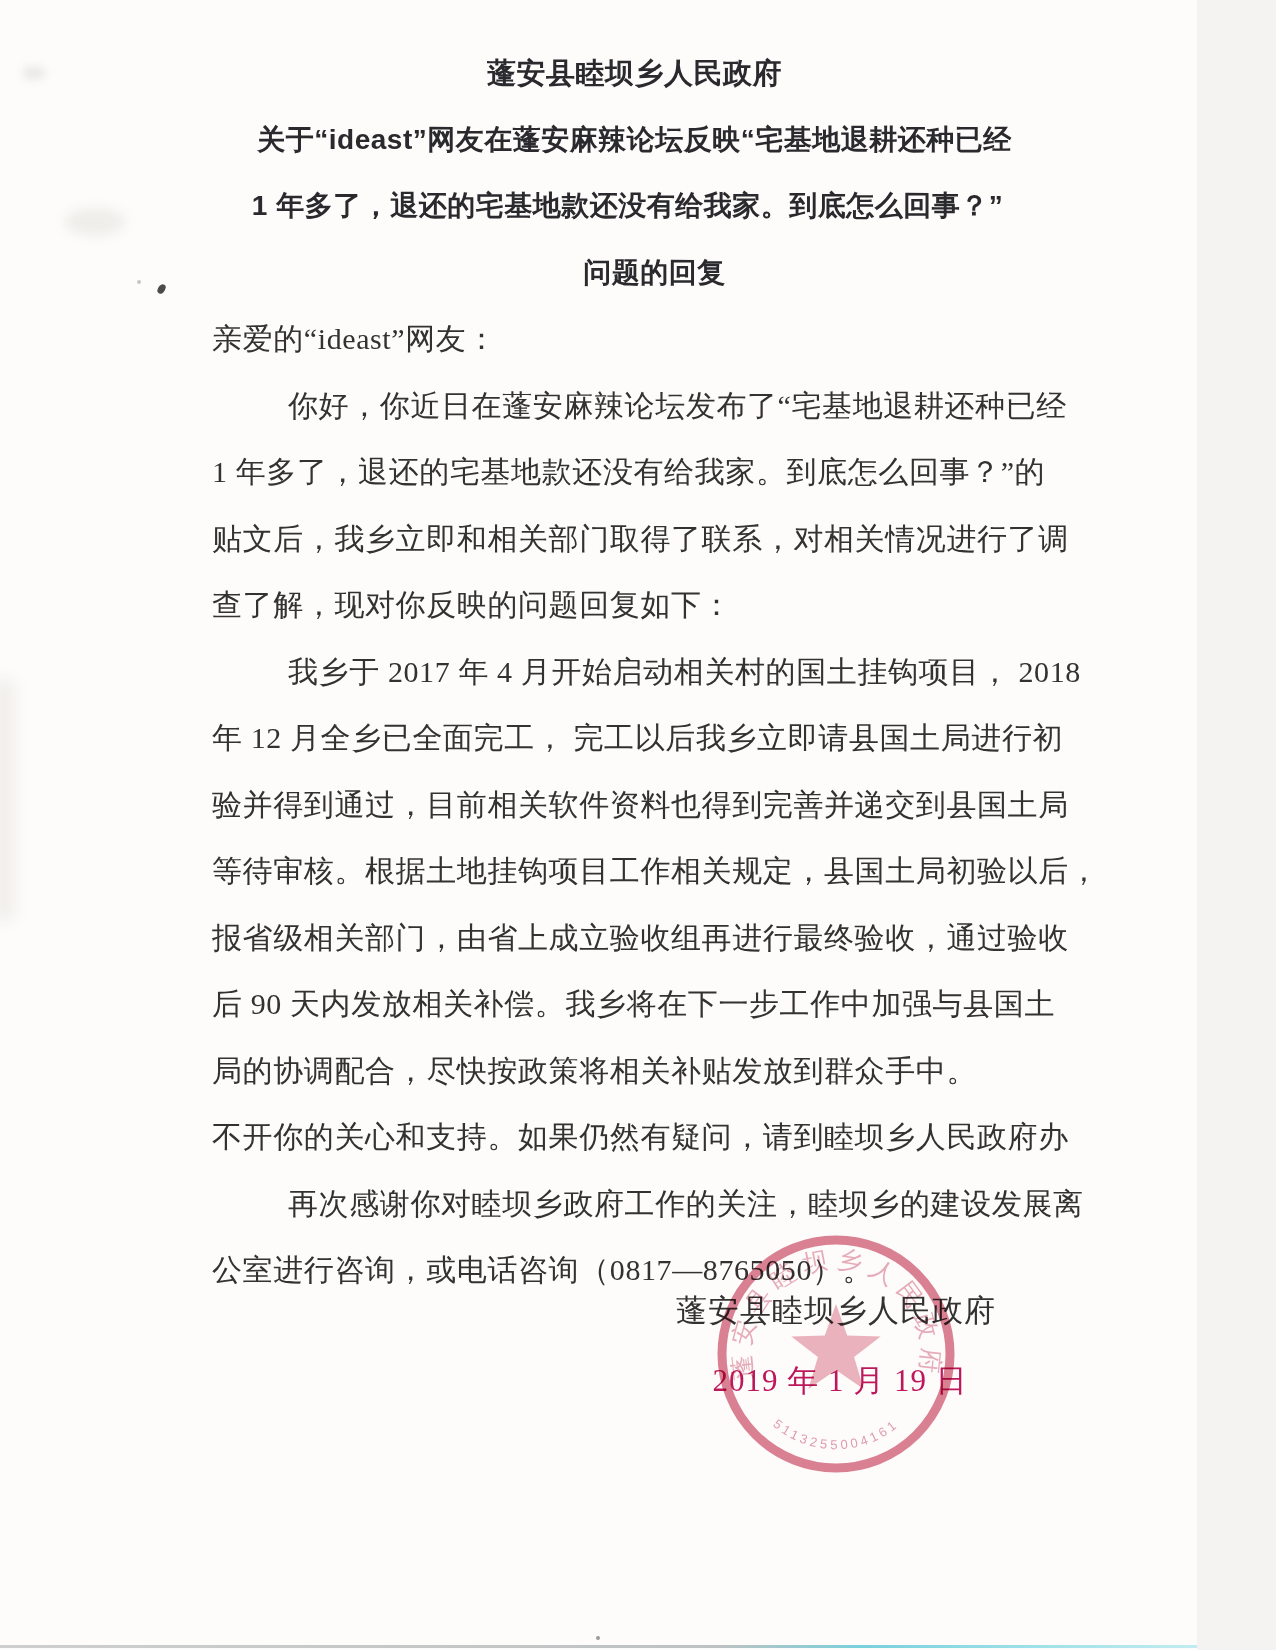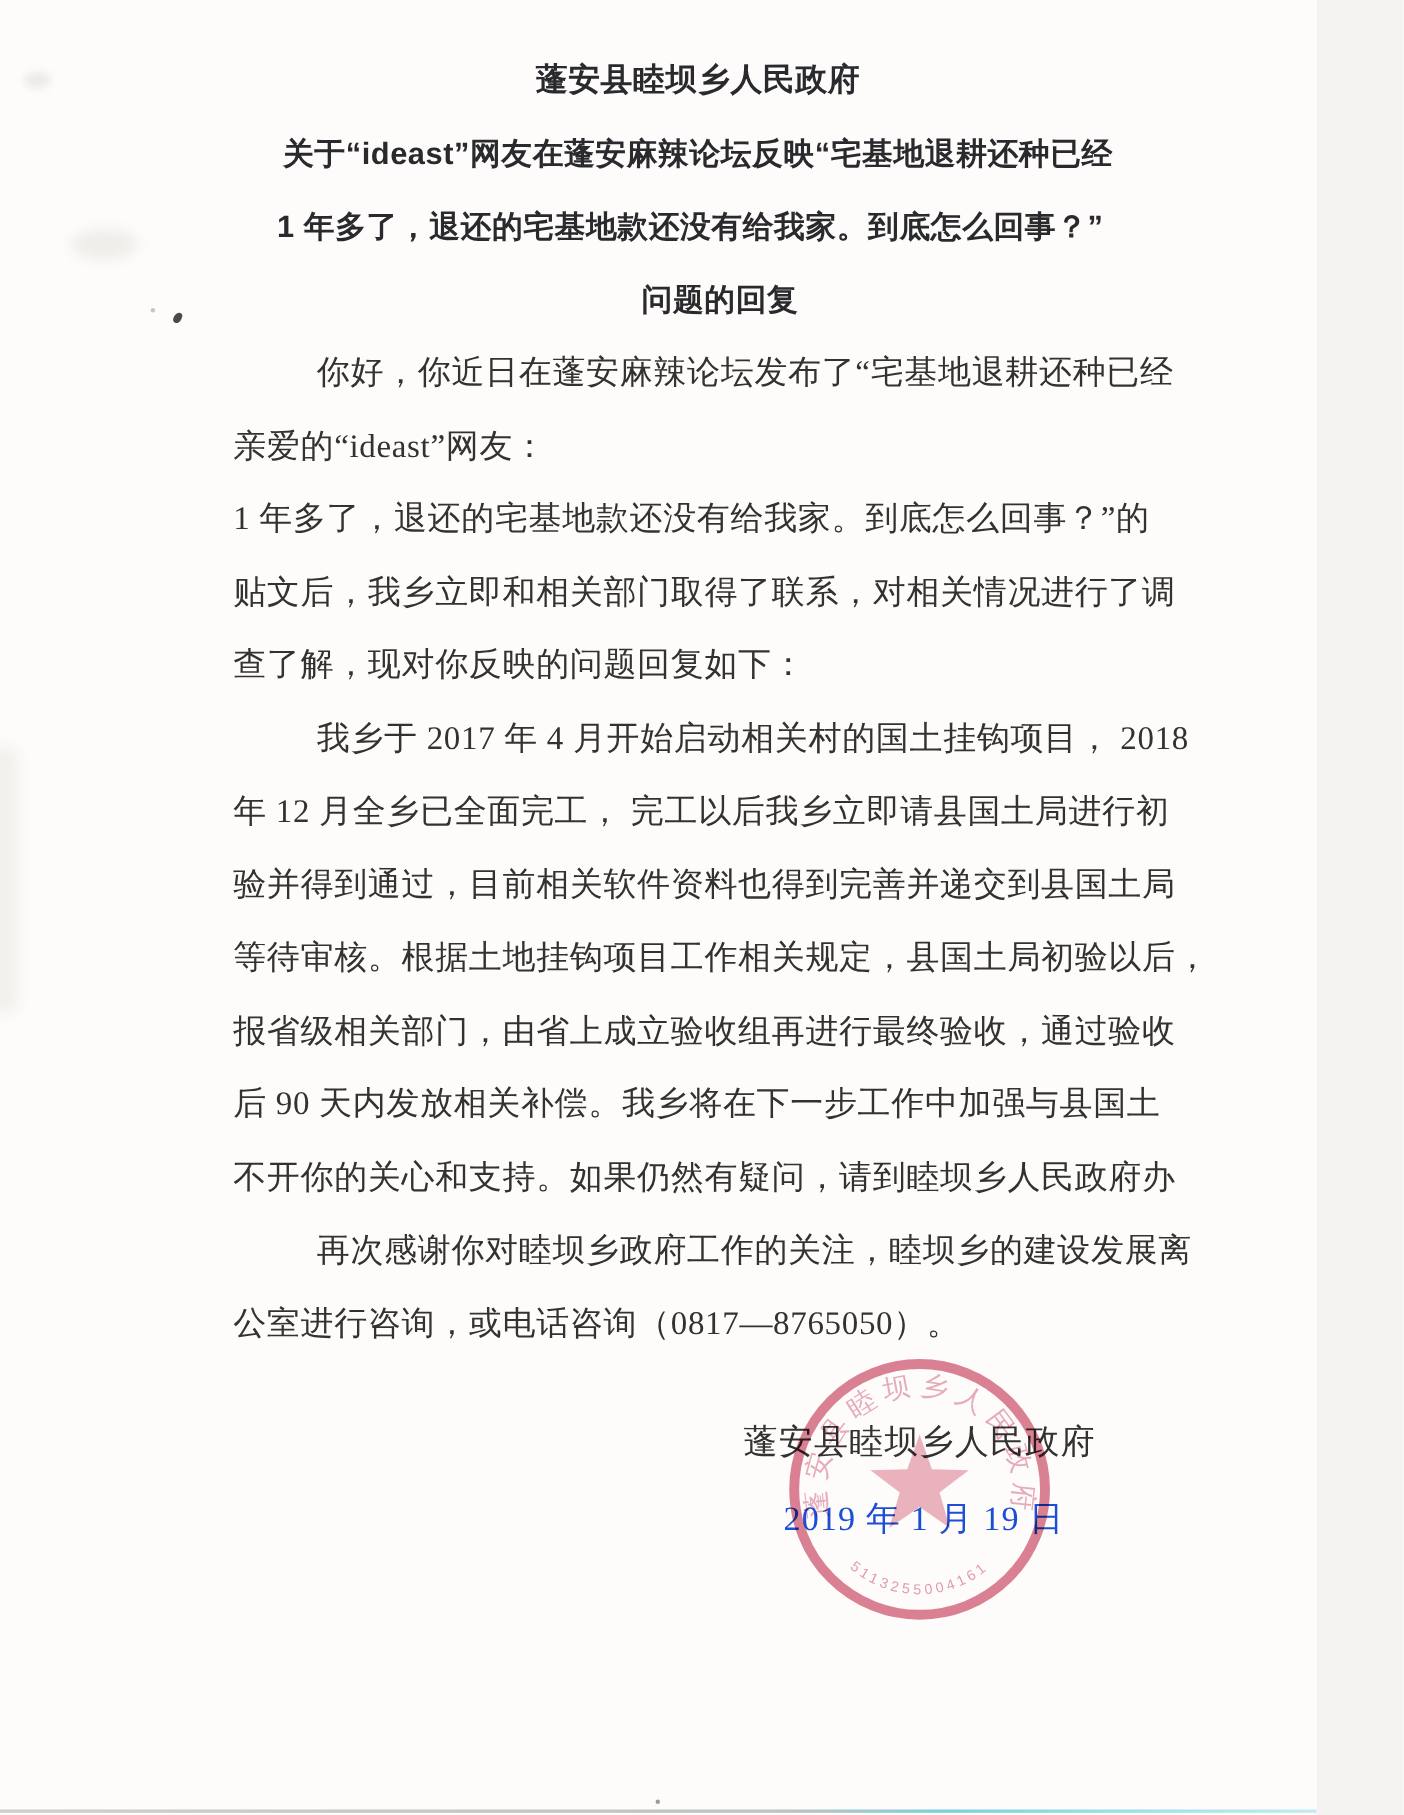--- a/index.html
+++ b/index.html
@@ -29,21 +29,21 @@
   .indent{text-indent:76px;}
   
   .sig{
     position:absolute;left:676px;top:1291px;width:320px;text-align:center;
     font-family:"Liberation Serif","DejaVu Serif",serif;
     font-size:31px;line-height:40px;letter-spacing:1px;color:#343230;white-space:nowrap;
   }
   .date{
     position:absolute;left:690px;top:1361px;width:300px;text-align:center;
     font-family:"Liberation Serif","DejaVu Serif",serif;
-    font-size:31px;line-height:40px;letter-spacing:1px;color:#1d4ed8;white-space:nowrap;
+    font-size:31px;line-height:40px;letter-spacing:1px;color:#be185d;white-space:nowrap;
   }
   
   .seal{
     position:absolute;left:712px;top:1230px;width:248px;height:248px;
     mix-blend-mode:multiply;opacity:.88;
   }
   
   .ink-dot{
     position:absolute;left:158px;top:284px;width:7px;height:10px;
     background:#4c4a48;border-radius:60% 40% 55% 45%;transform:rotate(24deg);
@@ -79,33 +79,34 @@
 <body>
 
 <div class="page">
 
   <div class="content">
     <div class="h-line h-title">蓬安县睦坝乡人民政府</div>
     <div class="h-line">关于“ideast”网友在蓬安麻辣论坛反映“宅基地退耕还种已经</div>
     <div class="h-line h-sub2">1 年多了，退还的宅基地款还没有给我家。到底怎么回事？”</div>
     <div class="h-line h-reply">问题的回复</div>
 
+    <div class="line">亲爱的“ideast”网友：</div>
+
     <div class="line indent">你好，你近日在蓬安麻辣论坛发布了“宅基地退耕还种已经</div>
-
-    <div class="line">亲爱的“ideast”网友：</div>
     <div class="line">1 年多了，退还的宅基地款还没有给我家。到底怎么回事？”的</div>
     <div class="line">贴文后，我乡立即和相关部门取得了联系，对相关情况进行了调</div>
     <div class="line">查了解，现对你反映的问题回复如下：</div>
 
     <div class="line indent">我乡于 2017 年 4 月开始启动相关村的国土挂钩项目， 2018</div>
     <div class="line">年 12 月全乡已全面完工， 完工以后我乡立即请县国土局进行初</div>
     <div class="line">验并得到通过，目前相关软件资料也得到完善并递交到县国土局</div>
     <div class="line">等待审核。根据土地挂钩项目工作相关规定，县国土局初验以后，</div>
     <div class="line">报省级相关部门，由省上成立验收组再进行最终验收，通过验收</div>
     <div class="line">后 90 天内发放相关补偿。我乡将在下一步工作中加强与县国土</div>
+    <div class="line">局的协调配合，尽快按政策将相关补贴发放到群众手中。</div>
 
     <div class="line">不开你的关心和支持。如果仍然有疑问，请到睦坝乡人民政府办</div>
     <div class="line indent">再次感谢你对睦坝乡政府工作的关注，睦坝乡的建设发展离</div>
     <div class="line">公室进行咨询，或电话咨询（0817—8765050）。</div>
   </div>
 
   <div class="sig">蓬安县睦坝乡人民政府</div>
   <div class="date">2019 年 1 月 19 日</div>
 
   <svg class="seal" viewBox="0 0 248 248" xmlns="http://www.w3.org/2000/svg">

